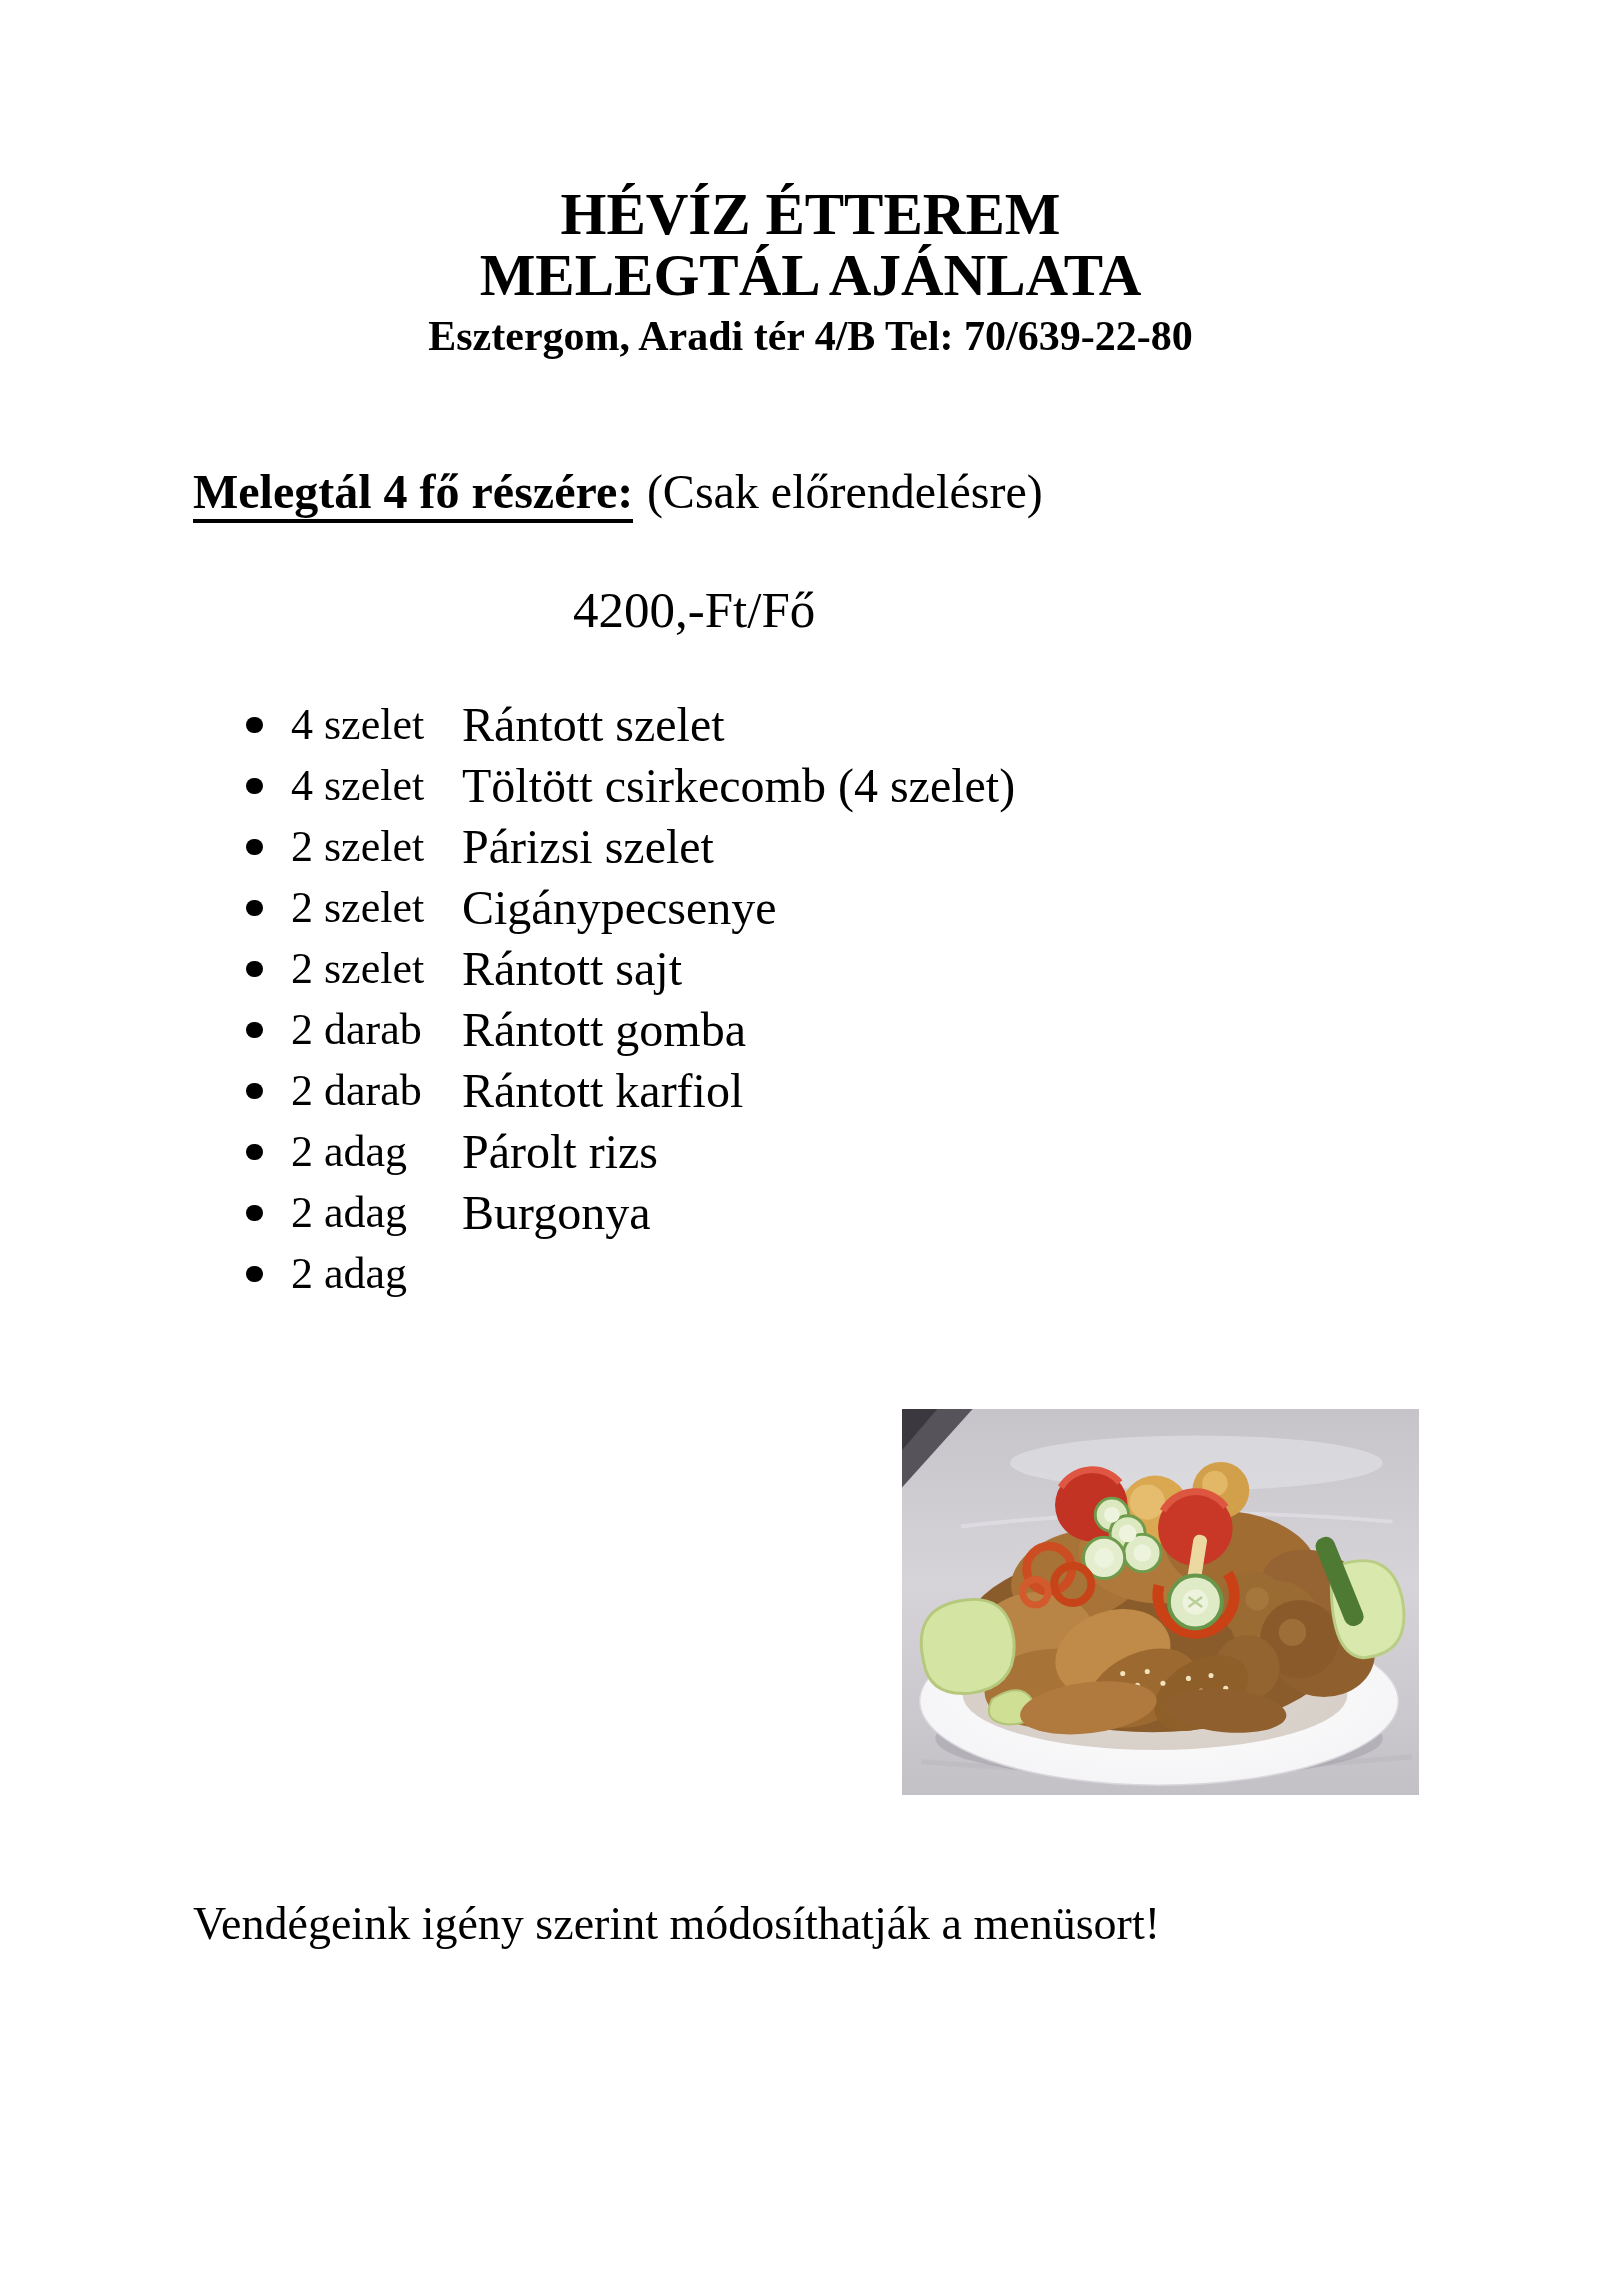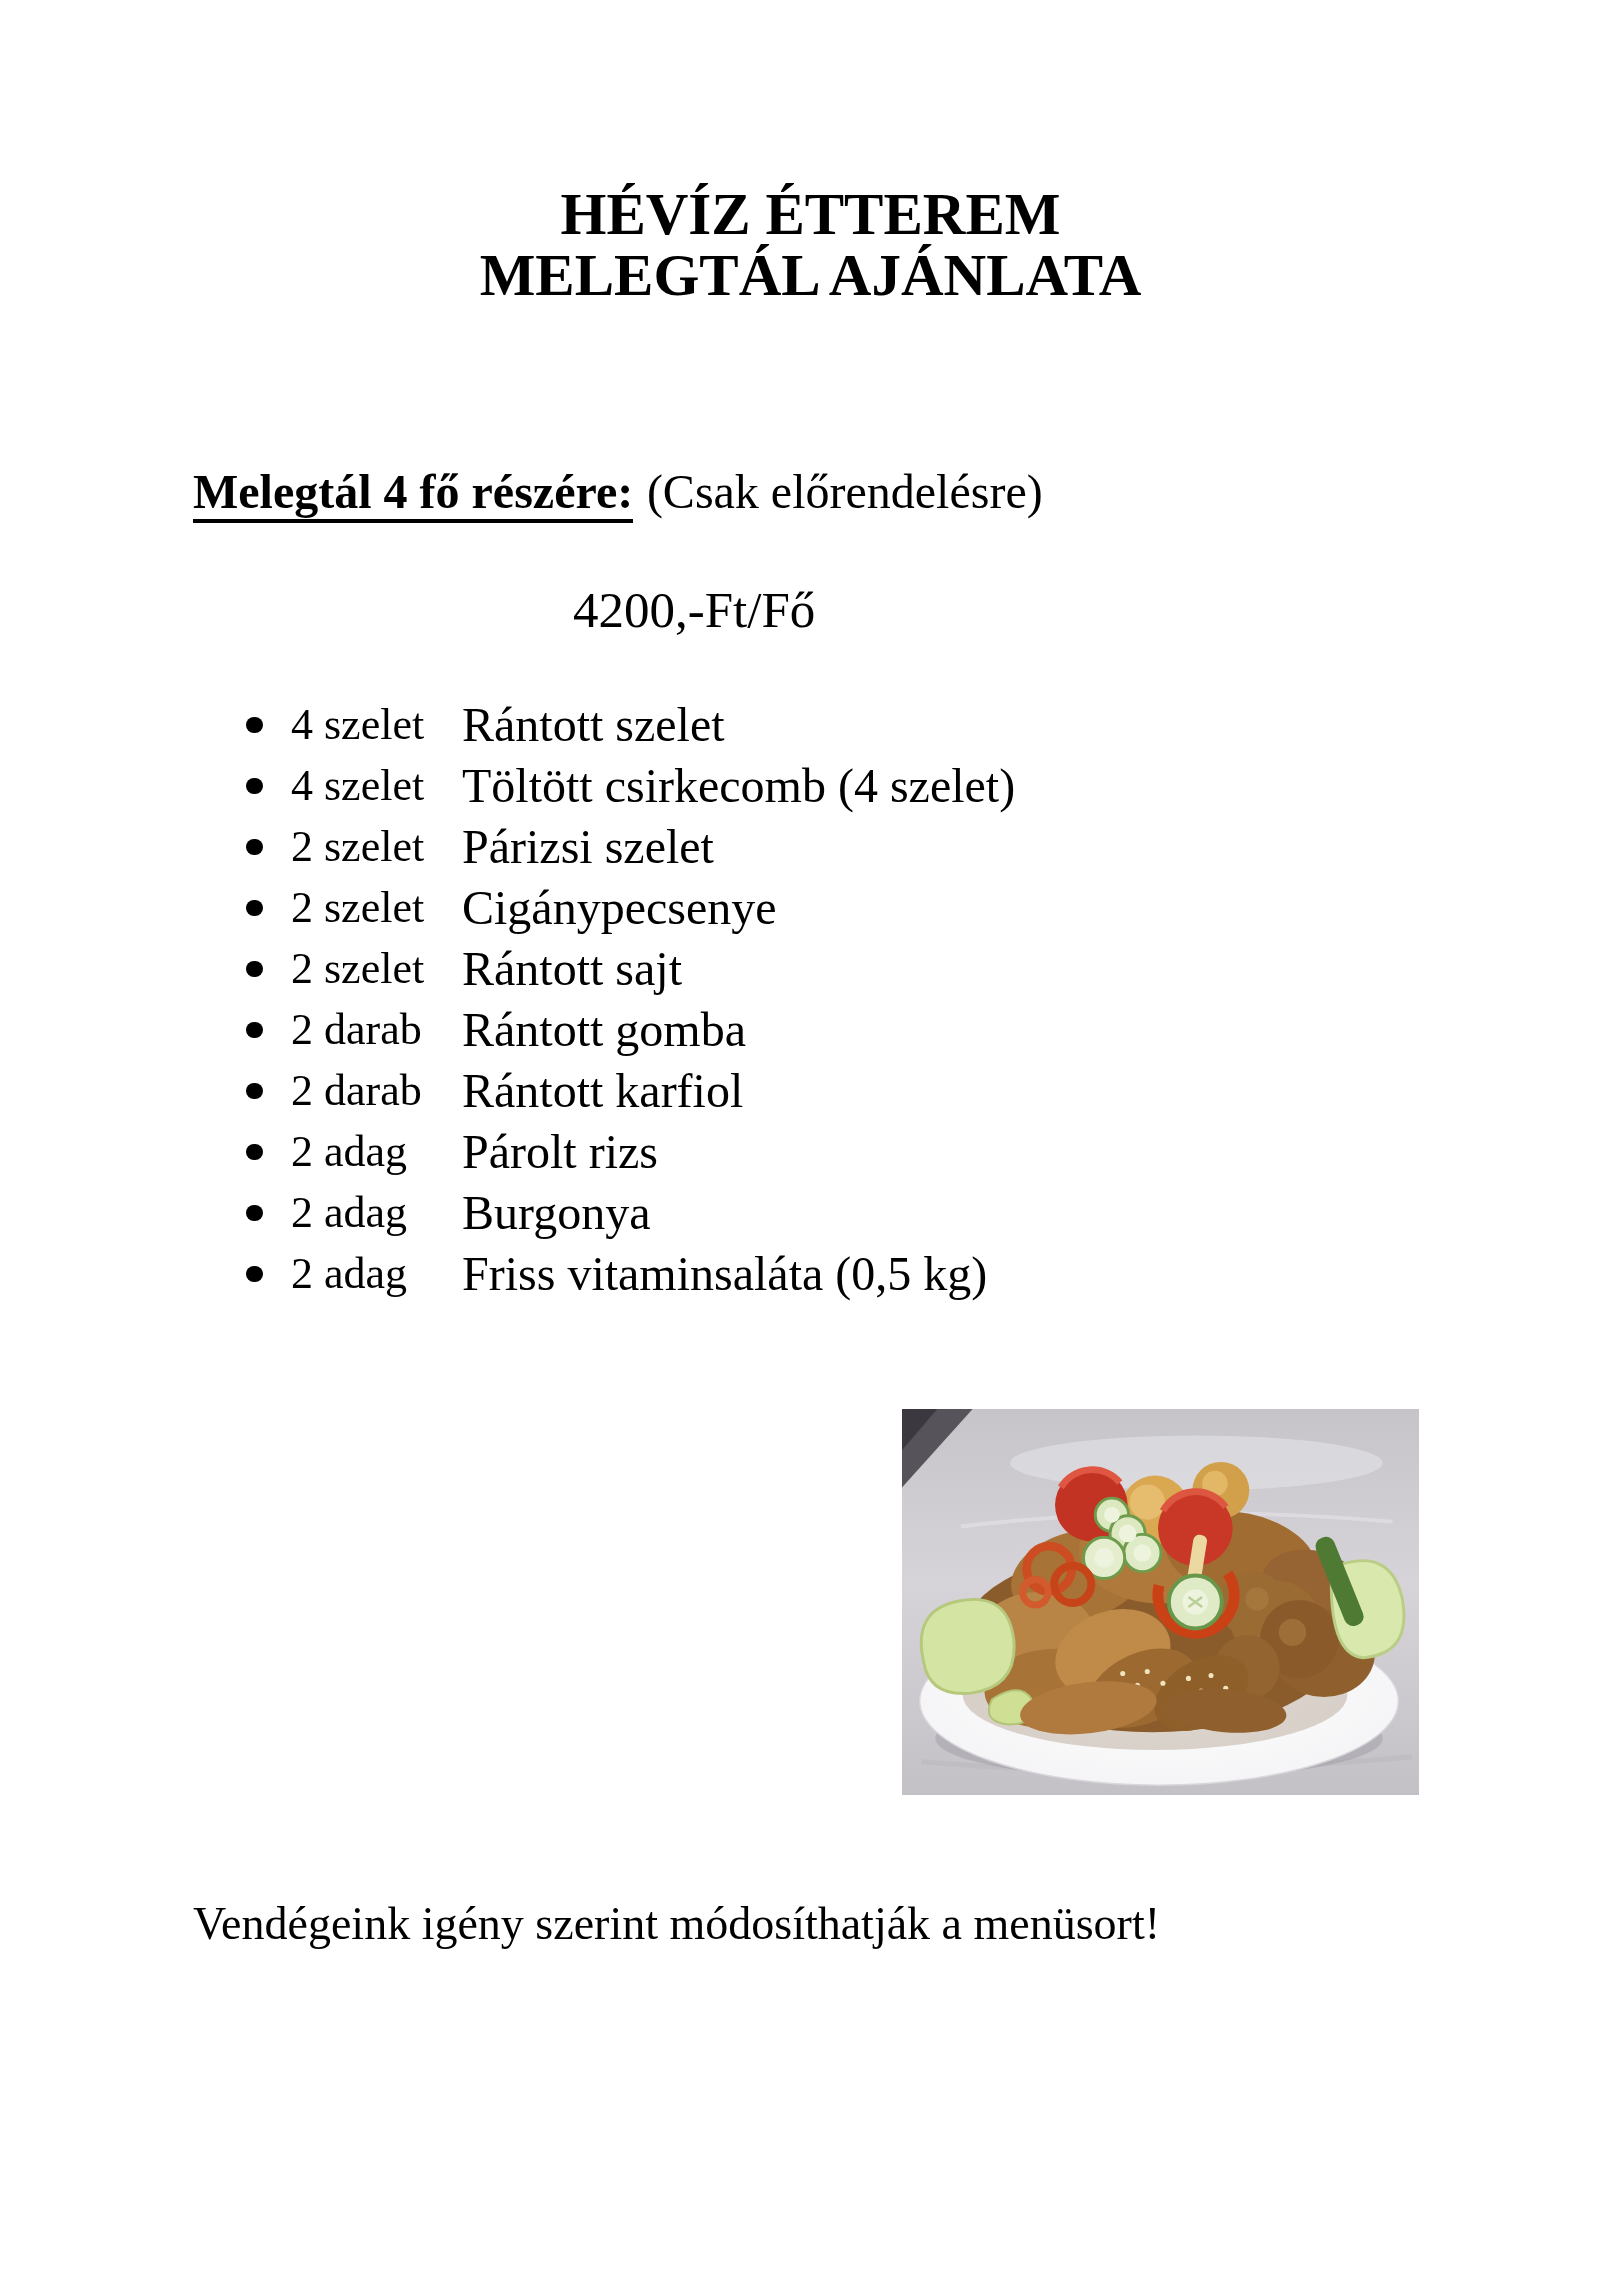--- a/index.html
+++ b/index.html
@@ -31,20 +31,21 @@
 
   .footer-note { position:absolute; top:1898px; left:193px; margin:0; font-size:46px; line-height:1.15; white-space:nowrap; }
 </style>
 </head>
 <body>
 
 <div class="page">
 
   <h1 class="center-line title-main">HÉVÍZ ÉTTEREM</h1>
   <h1 class="center-line title-sub">MELEGTÁL AJÁNLATA</h1>
+  <p class="center-line address-line">Esztergom, Aradi tér 4/B Tel: 70/639-22-80</p>
 
   <p class="offer-line"><span class="offer-heading">Melegtál 4 fő részére:</span><span class="offer-note">(Csak előrendelésre)</span></p>
 
   <p class="price-line">4200,-Ft/Fő</p>
 
   <ul class="menu-list" id="menu-list">
     <li class="menu-row">
       <span class="bullet"></span>
       <span class="qty">4 szelet</span>
       <span class="dish">Rántott szelet</span>
@@ -95,21 +96,20 @@
 
     <li class="menu-row">
       <span class="bullet"></span>
       <span class="qty">2 adag</span>
       <span class="dish">Burgonya</span>
     </li>
 
     <li class="menu-row">
       <span class="bullet"></span>
       <span class="qty">2 adag</span>
-      <span class="dish">Friss vitaminsaláta (0,5 kg)</span>
     </li>
   </ul>
 
   <figure class="photo">
     <svg viewBox="0 0 527 394" preserveAspectRatio="none">
       <defs>
         <linearGradient id="bgGrad" x1="0" y1="0" x2="0" y2="1">
           <stop offset="0" stop-color="#c6c4c9"></stop>
           <stop offset="0.45" stop-color="#d6d4d9"></stop>
           <stop offset="1" stop-color="#c3c0c6"></stop>

